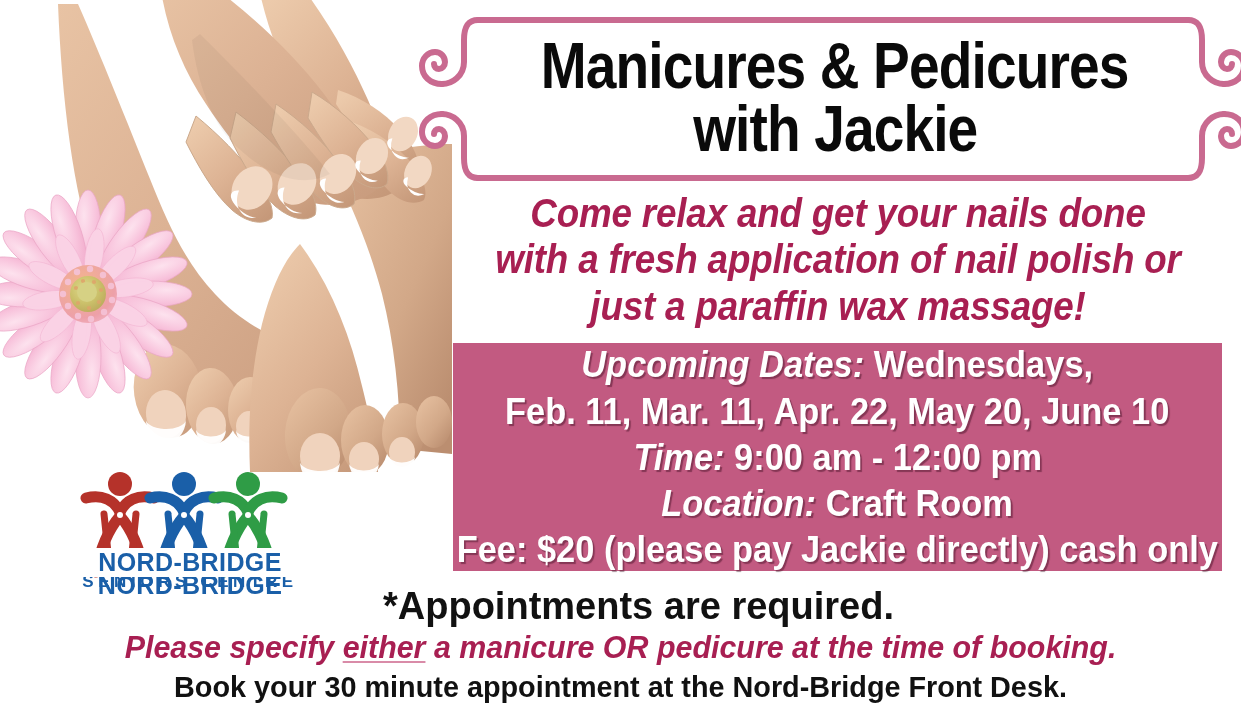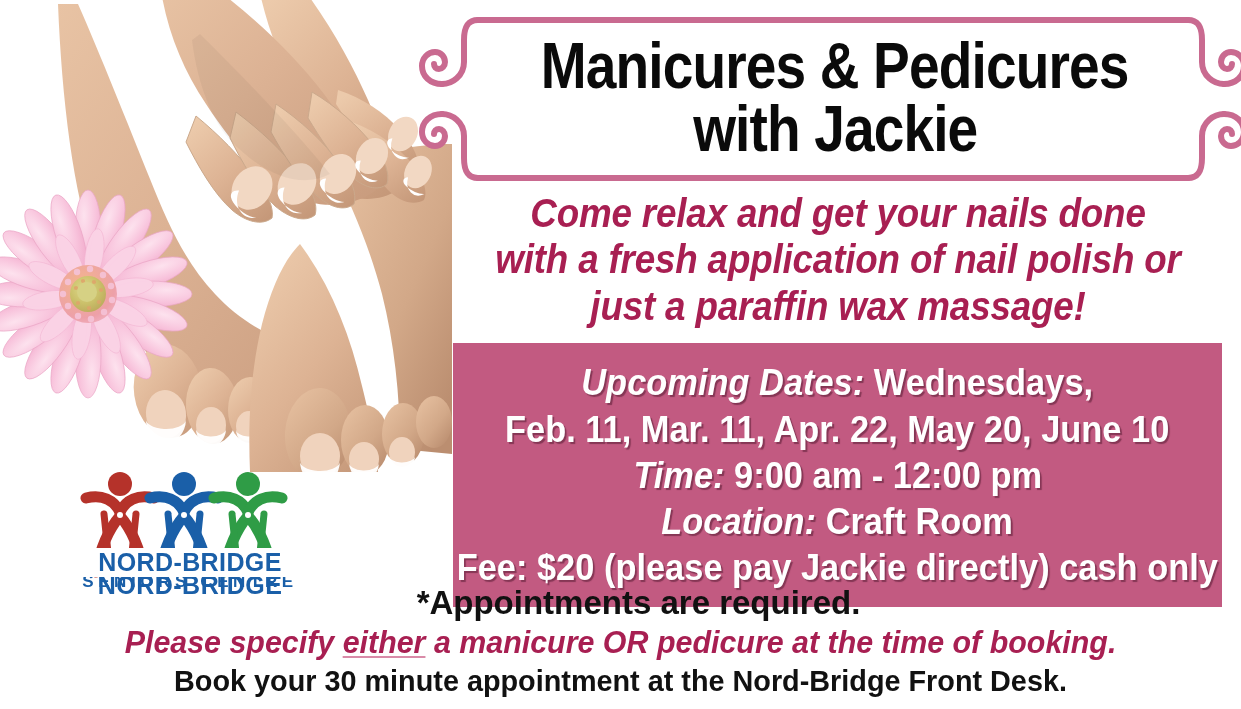--- a/index.html
+++ b/index.html
@@ -53,21 +53,21 @@
     line-height:1.16;
     color:#a81f52;
     letter-spacing:-0.2px;
     transform:scaleX(0.92);
     transform-origin:center;
     white-space:nowrap;
   }
 
   
   #pink-box {
-    position:absolute; left:453px; top:343px; width:769px; height:264px;
+    position:absolute; left:453px; top:343px; width:769px; height:228px;
     background:#c25a81;
     display:flex; flex-direction:column;
     align-items:center; justify-content:center;
     padding-top:2px;
   }
   .pb-line {
     font-family:"Liberation Sans Narrow","Liberation Sans", sans-serif;
     font-weight:700;
     font-size:37px;
     line-height:1.25;
@@ -76,21 +76,21 @@
     text-shadow:2px 2px 1px rgba(60,10,30,0.45);
     transform:scaleX(0.93);
     transform-origin:center;
   }
   .pb-line .lbl { font-style:italic; }
 
   
   #bottom { position:absolute; left:0; top:586px; width:1241px; text-align:center; }
   .b-line1 {
     font-family:"Liberation Sans", sans-serif;
-    font-weight:700; font-size:33px; line-height:1.06;
+    font-weight:700; font-size:38px; line-height:1.06;
     color:#111; white-space:nowrap;padding-left:36px;
   }
   .b-line2 {
     font-family:"Liberation Sans Narrow","Liberation Sans", sans-serif;
     font-weight:700; font-style:italic; font-size:32px; line-height:1.32;
     color:#a81f52; white-space:nowrap;
     transform:scaleX(0.95); transform-origin:center;
   }
   .b-line2 .u { text-decoration:underline; text-decoration-color:#d98ba8; text-underline-offset:3px; text-decoration-thickness:2px; }
   .b-line3 {

